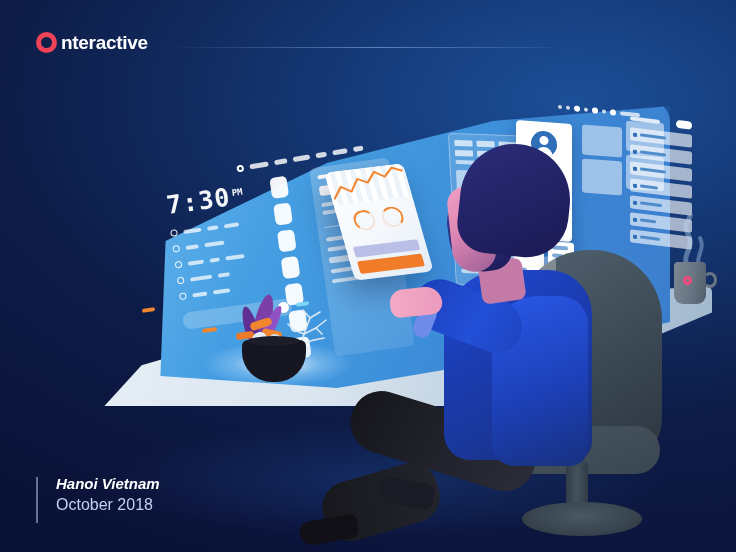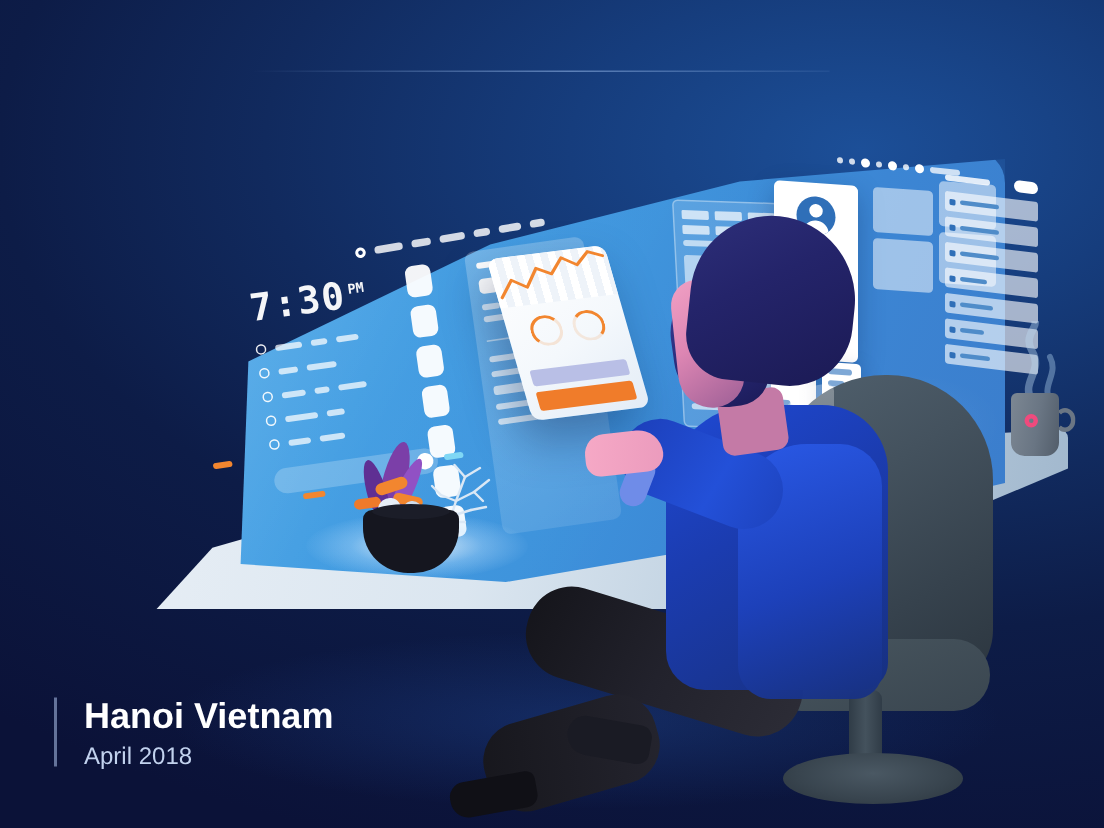--- a/index.html
+++ b/index.html
@@ -16,21 +16,21 @@
   .logo{position:absolute;left:36px;top:32px;display:flex;align-items:center;gap:3px;}
   .logo-o{width:21px;height:21px;border-radius:50%;border:5px solid #ee4257;background:transparent;display:block;}
   .logo-txt{color:#ffffff;font-size:19px;font-weight:700;letter-spacing:-0.3px;line-height:1;margin-left:1px;}
   .hdr-rule{position:absolute;left:168px;top:47px;width:385px;height:1px;
      background:linear-gradient(to right, rgba(130,165,225,0) 0%, rgba(150,185,235,.55) 55%, rgba(150,185,235,.08) 100%);}
   .hdr-role{position:absolute;right:36px;top:40px;color:#fff;font-size:11px;font-weight:700;letter-spacing:1.6px;}
 
   
   .ftr{position:absolute;left:36px;bottom:36px;padding-left:20px;}
   .ftr:before{content:"";position:absolute;left:0;top:3px;width:2px;height:46px;background:rgba(175,195,235,.55);}
-  .ftr-city{color:#fff;font-size:24px;font-weight:700;line-height:1.35;}
+  .ftr-city{color:#fff;font-size:15px;font-weight:700;line-height:1.35;font-style:italic;}
   .ftr-date{color:#c2d2ee;font-size:16px;font-weight:400;line-height:1.35;}
 
   
   .scene{position:absolute;inset:0;}
 
   
   .desk{position:absolute;left:92px;top:286px;width:620px;height:135px;}
   .desk-top{position:absolute;left:0;top:0;width:620px;height:120px;
     background:linear-gradient(105deg,#e7eef5 0%,#dbe6f0 38%,#b9ccdd 72%,#9fb6cc 100%);
     clip-path:polygon(8% 66%,40% 18%,100% 0%,100% 22%,64% 100%,2% 100%);
@@ -489,21 +489,25 @@
         <path d="M24 54 C18 42 30 36 24 24" fill="none" stroke="#a9cbe8" stroke-width="4" stroke-linecap="round"></path>
       </svg>
       <div class="mug-hand"></div>
       <div class="mug-body"></div>
       <div class="mug-o"></div>
     </div>
 
   </div>
 
   <div class="hdr">
+    <div class="logo">
+      <span class="logo-o"></span>
+      <span class="logo-txt">nteractive</span>
+    </div>
     <div class="hdr-rule"></div>
   </div>
 
   <div class="ftr">
     <div class="ftr-city">Hanoi Vietnam</div>
-    <div class="ftr-date">April 2018</div>
+    <div class="ftr-date">October 2018</div>
   </div>
 
 </div>
 
 </body></html>

